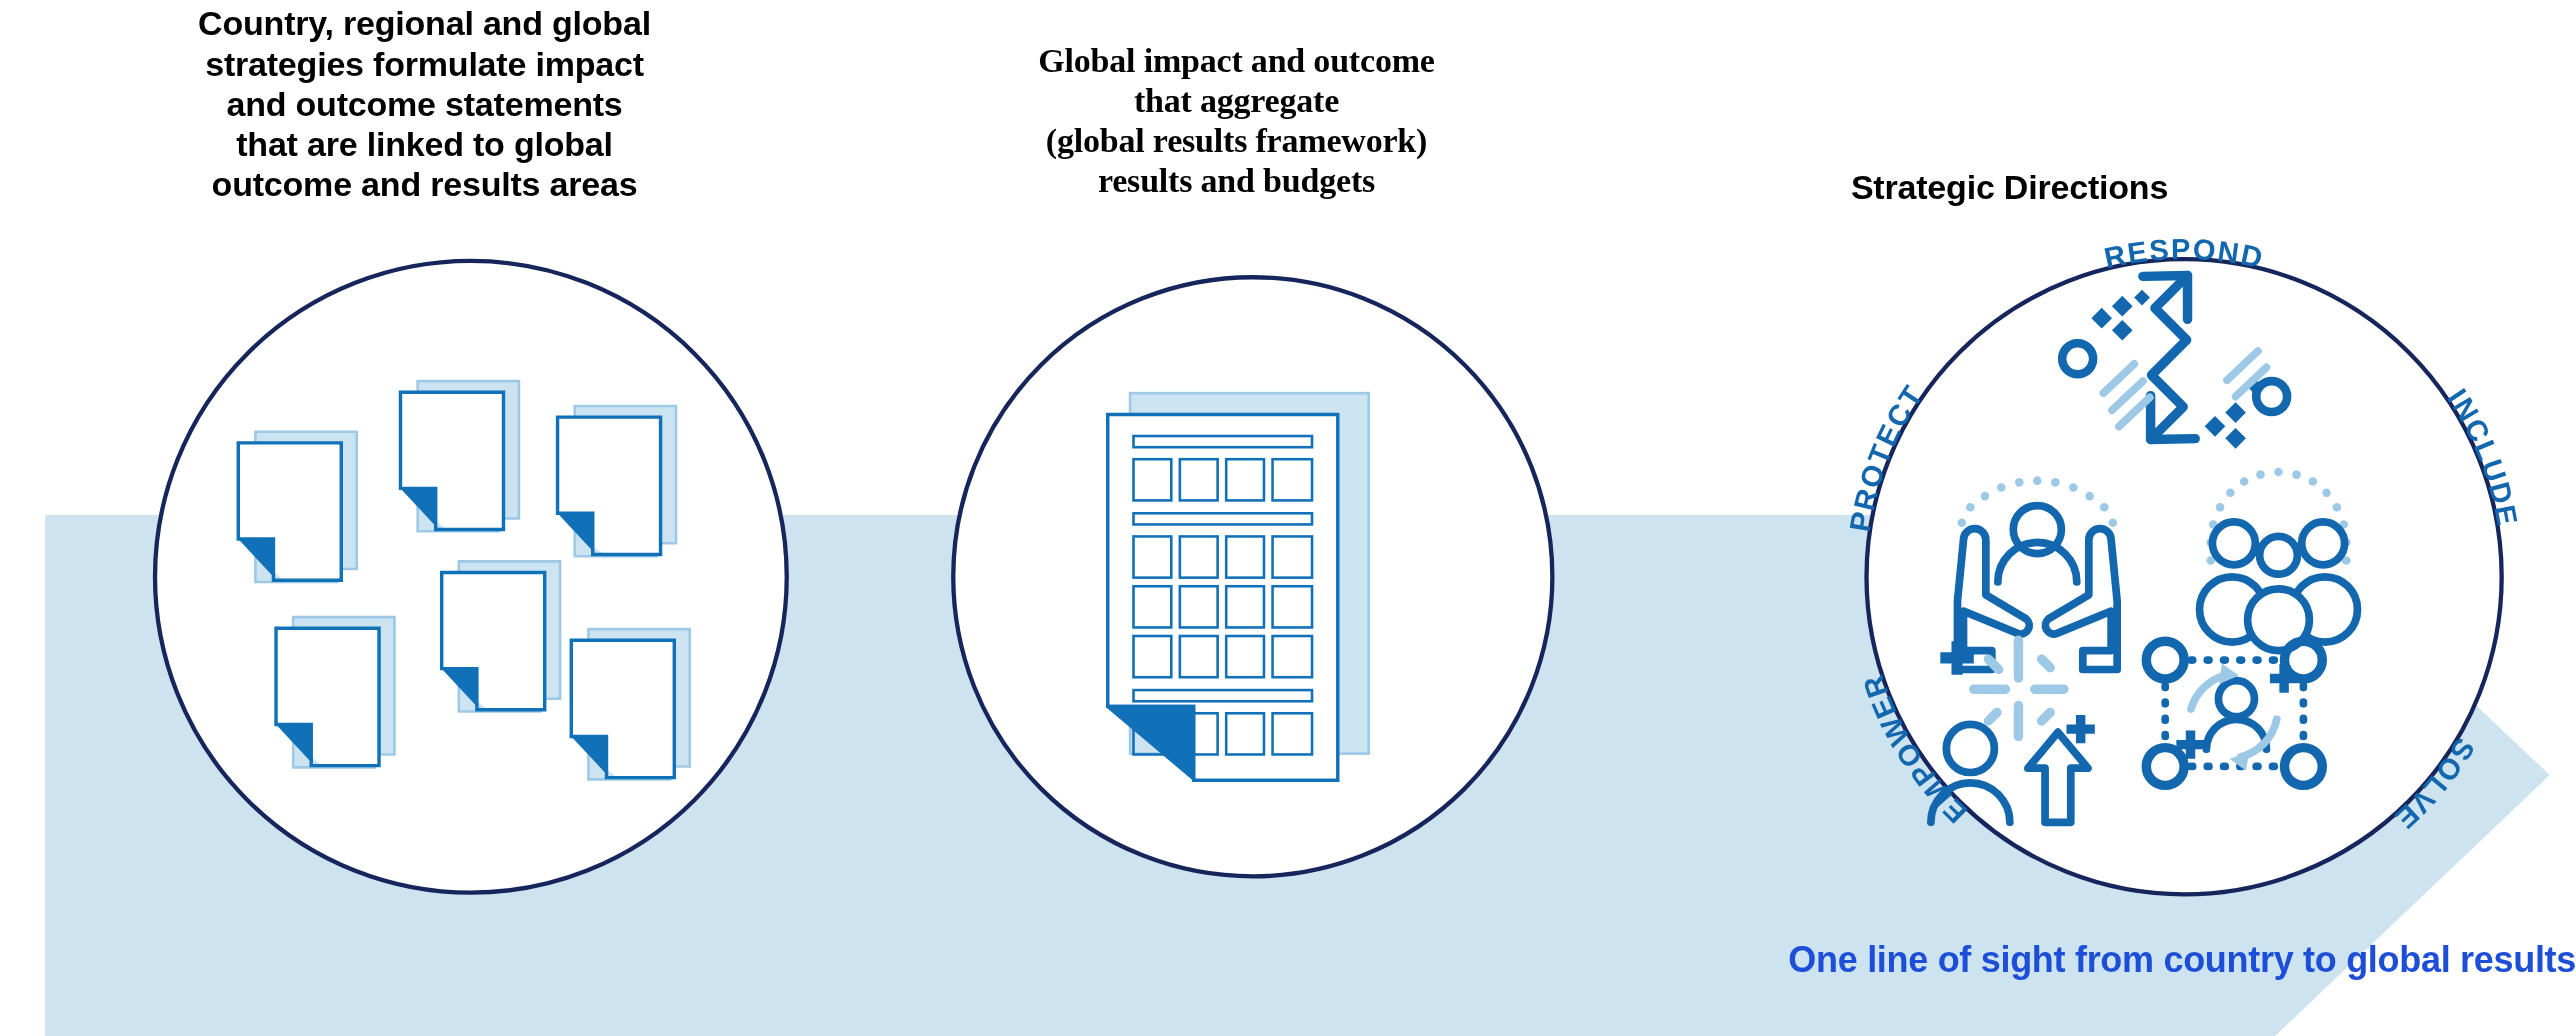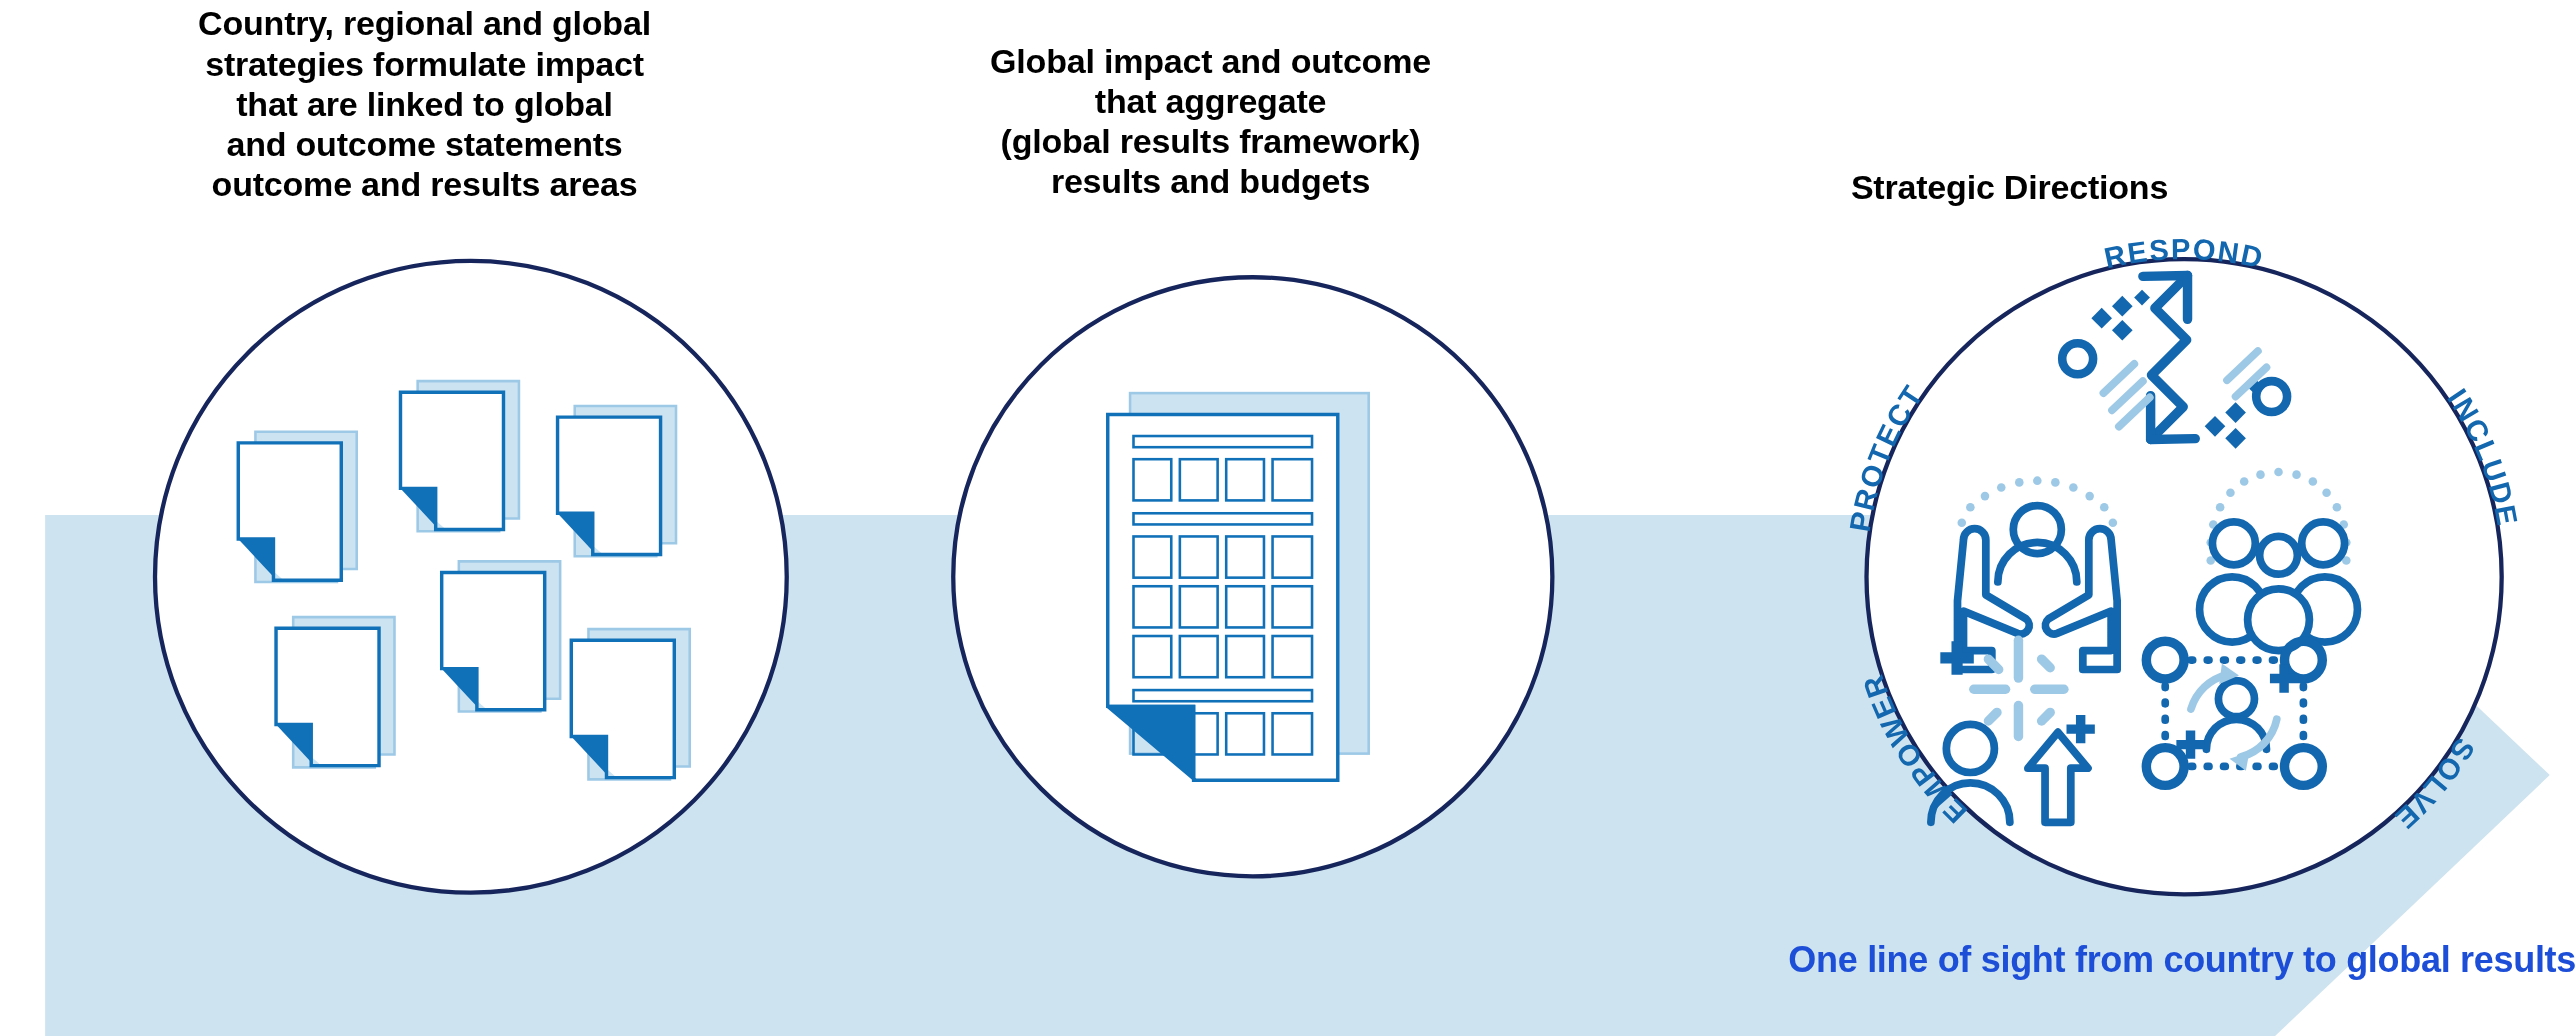--- a/index.html
+++ b/index.html
@@ -3,21 +3,21 @@
 <meta charset="utf-8">
 <style>
   html,body{margin:0;padding:0;background:#ffffff;}
   body{width:2576px;height:1036px;position:relative;overflow:hidden;
        font-family:"Liberation Sans","DejaVu Sans",sans-serif;}
   #stage{position:absolute;left:0;top:0;width:2576px;height:1036px;}
   svg.layer{position:absolute;left:0;top:0;width:2576px;height:1036px;}
   .hd{position:absolute;text-align:center;font-weight:bold;color:#000000;
       line-height:1.18;letter-spacing:-0.2px;}
   .hd1{left:94px;top:3.4px;width:661px;font-size:34px;}
-  .hd2{left:897px;top:41px;width:627px;font-size:34px;}
+  .hd2{left:923px;top:41px;width:627px;font-size:34px;font-family:Liberation Serif, serif;}
   .hd3{left:1769px;top:167px;width:481px;font-size:34px;}
   .caption{position:absolute;left:0;top:939px;width:2576px;text-align:right;
            font-size:36px;font-weight:bold;color:#1d4ed8;letter-spacing:-0.3px;}
 </style>
 </head>
 <body>
 
 <div id="stage">
 
   <svg class="layer" viewBox="0 0 3000 1207">
@@ -259,22 +259,22 @@
       <g fill="#1267ae">
         <path d="M2644,785 h11 v-11 h11 v11 h11 v11 h-11 v11 h-11 v-11 h-11 z"></path>
         <path d="M2535,862 h11 v-11 h11 v11 h11 v11 h-11 v11 h-11 v-11 h-11 z"></path>
       </g>
     </g>
   </svg>
 
   <div class="hd hd1">
     <div>Country, regional and global</div>
     <div>strategies formulate impact</div>
+    <div>and outcome statements</div>
     <div>that are linked to global</div>
-    <div>and outcome statements</div>
     <div>outcome and results areas</div>
   </div>
 
   <div class="hd hd2">
     <div>Global impact and outcome</div>
     <div>that aggregate</div>
     <div>(global results framework)</div>
     <div>results and budgets</div>
   </div>
 

